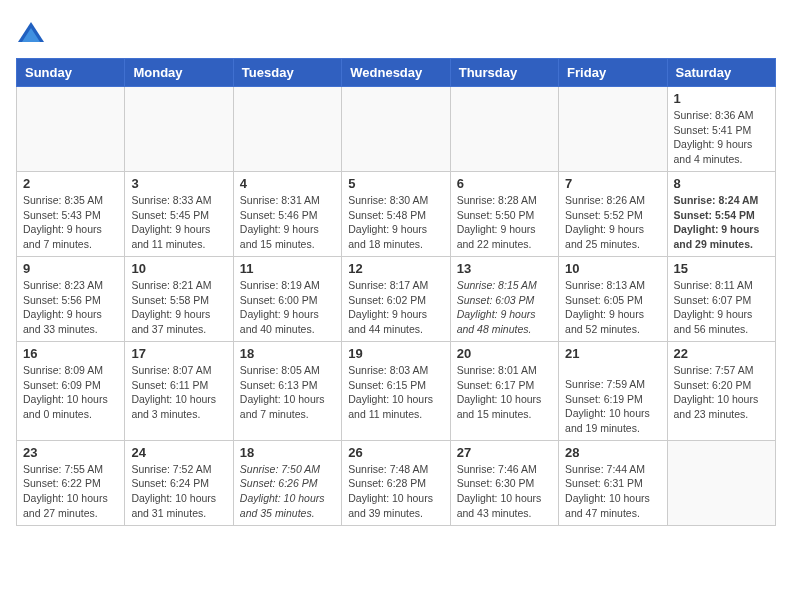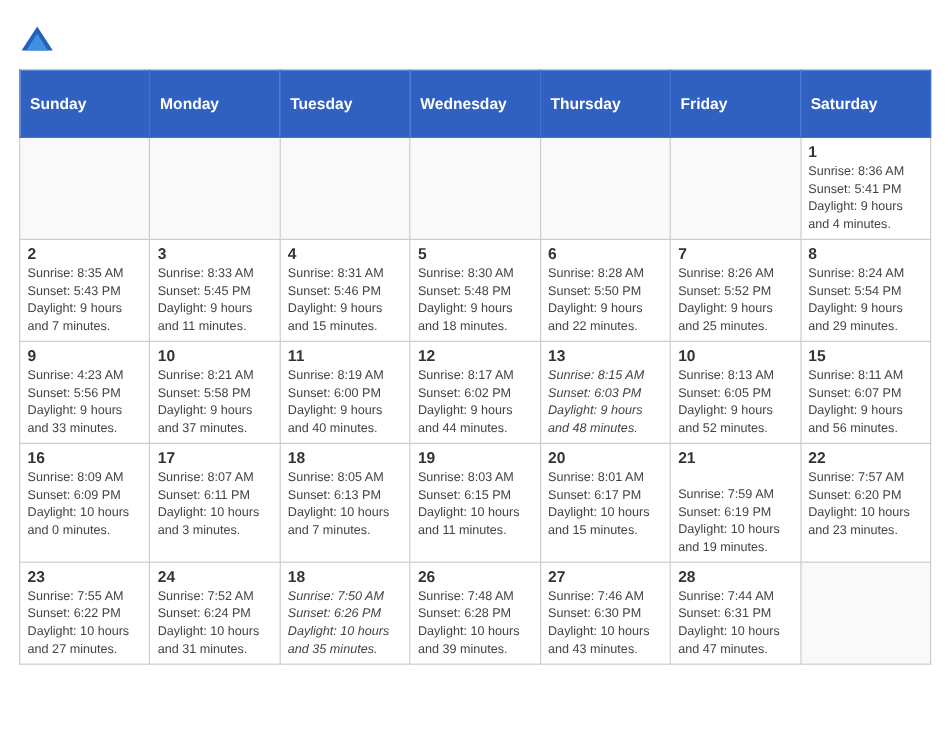--- a/index.html
+++ b/index.html
@@ -56,21 +56,21 @@
     .calendar {
       width: 100%;
       border-collapse: collapse;
       border: 1px solid #ccc;
     }
     .calendar th {
       background-color: #3060c0;
       color: #fff;
       font-size: 13px;
       font-weight: bold;
-      padding: 20px 8px;
+      padding: 6px 8px;
       text-align: left;
       border: 1px solid #4070d0;
     }
     .calendar td {
       vertical-align: top;
       border: 1px solid #ccc;
       padding: 4px 6px;
       min-height: 80px;
       width: 108px;
       font-size: 11px;
@@ -174,29 +174,29 @@
 Daylight: 9 hours and 22 minutes.</div>
         </td>
         <td>
           <div class="day-number">7</div>
           <div class="day-info" style="white-space: pre-line;">Sunrise: 8:26 AM
 Sunset: 5:52 PM
 Daylight: 9 hours and 25 minutes.</div>
         </td>
         <td>
           <div class="day-number">8</div>
-          <div class="day-info" style="white-space: pre-line;">Sunrise: 8:24 AM
+          <div class="day-info" style="white-space: pre-line; font-weight: bold;">Sunrise: 8:24 AM
 Sunset: 5:54 PM
 Daylight: 9 hours and 29 minutes.</div>
         </td>
       </tr>
       <tr class="week-row">
         <td>
           <div class="day-number">9</div>
-          <div class="day-info" style="white-space: pre-line;">Sunrise: 4:23 AM
+          <div class="day-info" style="white-space: pre-line;">Sunrise: 8:23 AM
 Sunset: 5:56 PM
 Daylight: 9 hours and 33 minutes.</div>
         </td>
         <td>
           <div class="day-number">10</div>
           <div class="day-info" style="white-space: pre-line;">Sunrise: 8:21 AM
 Sunset: 5:58 PM
 Daylight: 9 hours and 37 minutes.</div>
         </td>
         <td>

